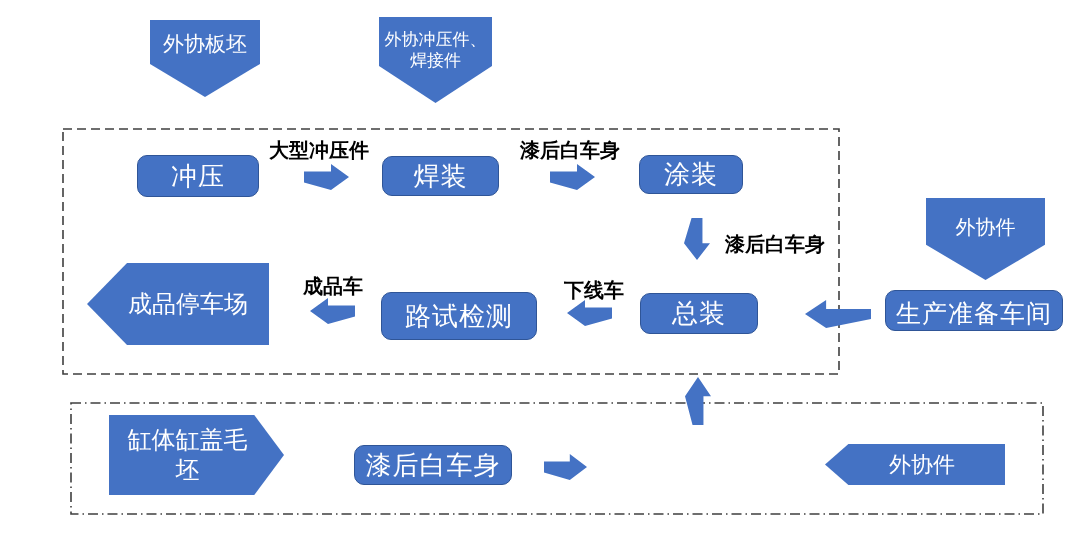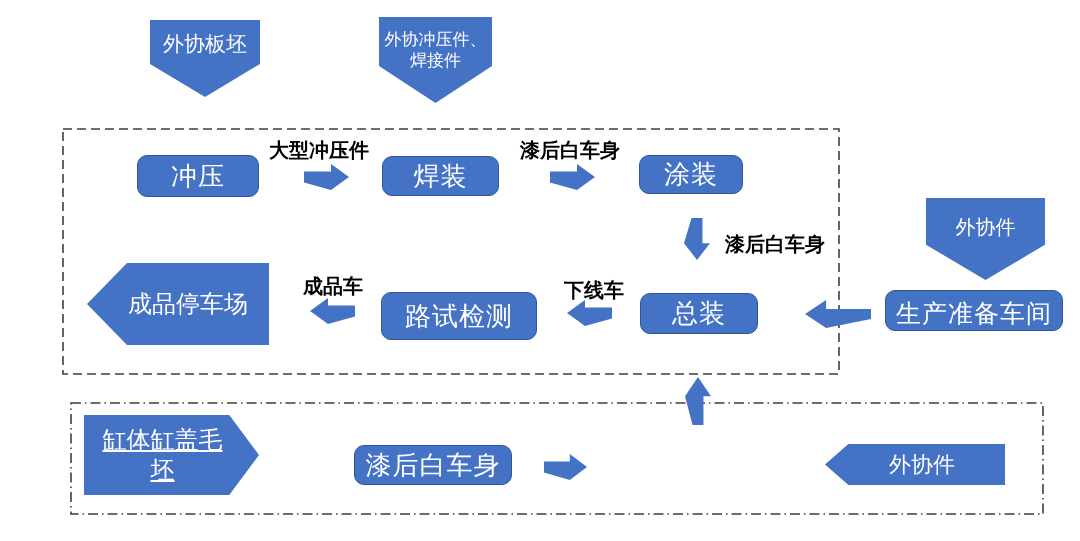--- a/index.html
+++ b/index.html
@@ -115,21 +115,21 @@
   <div class="node" style="left:848px; top:290px; width:178px; height:41px; font-size:25px;align-items:flex-end;">
     <span>生产准备车间</span>
   </div>
 
   <div class="pent pent-left" style="left:50px; top:263px; width:182px; height:82px; font-size:24px; padding-left:20px;">
     <div class="lines">
       <span>成品停车场</span>
     </div>
   </div>
 
-  <div class="pent pent-right" style="left:47px; top:415px; width:175px; height:80px; font-size:24px; padding-right:18px;text-decoration:underline;">
+  <div class="pent pent-right" style="left:72px; top:415px; width:175px; height:80px; font-size:24px; padding-right:18px;">
     <div class="lines">
       <span>缸体缸盖毛</span>
       <span>坯</span>
     </div>
   </div>
 
   <div class="node" style="left:317px; top:445px; width:158px; height:40px;">
     <span>漆后白车身</span>
   </div>
 

